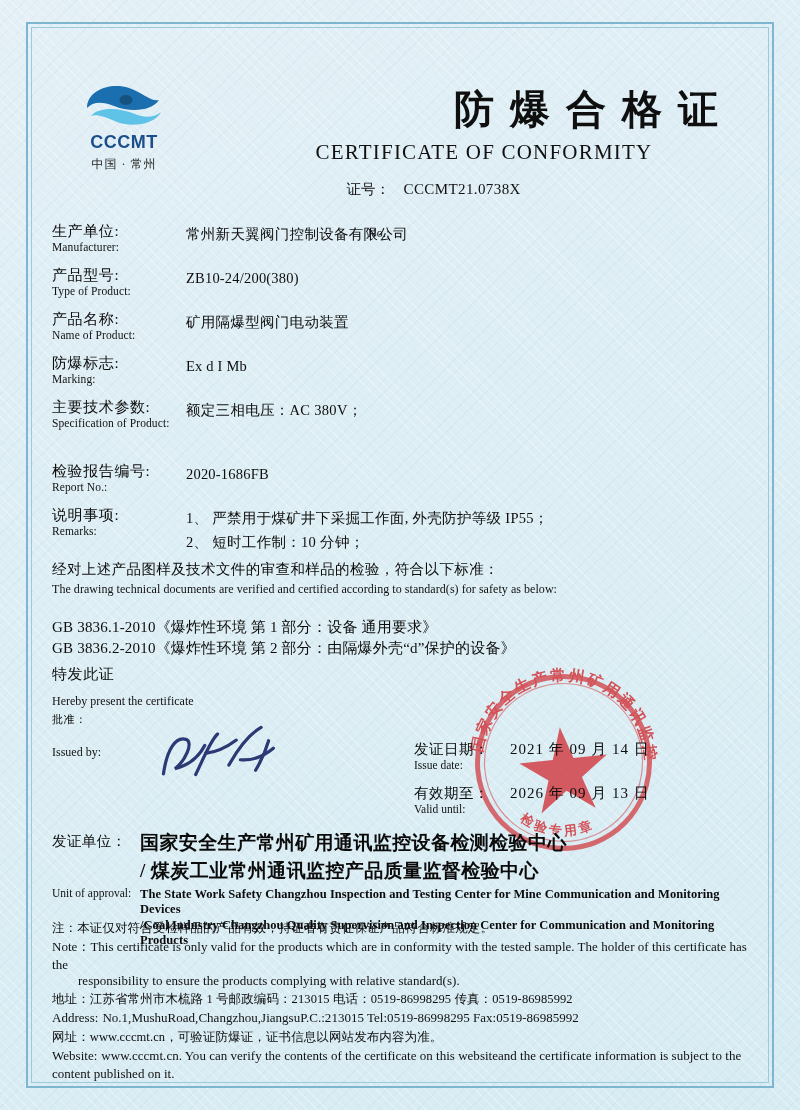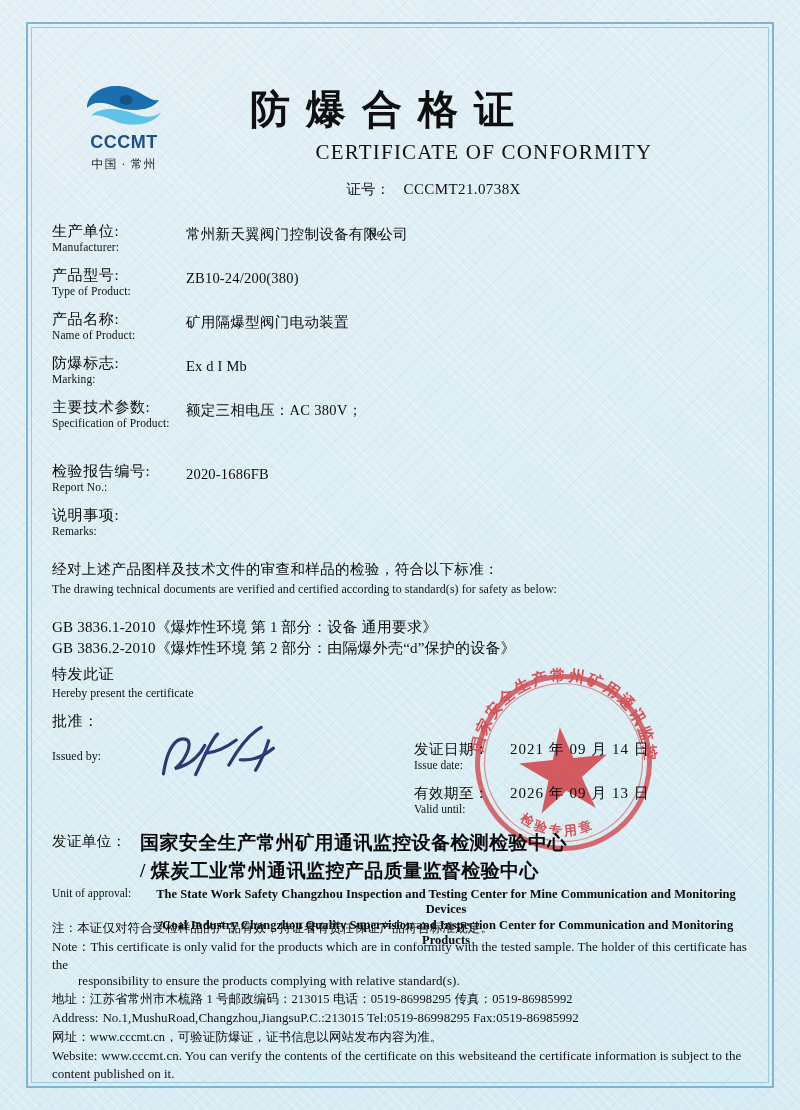--- a/index.html
+++ b/index.html
@@ -88,21 +88,21 @@
     margin-top: 3px;
     letter-spacing: 1px;
   }
 
   
   .title-zh {
     position: absolute;
     left: 190px;
     top: 42px;
     width: 500px;
-    text-align: left;
+    text-align: right;
     font-family: "Liberation Serif", serif;
     font-weight: bold;
     font-size: 40px;
     letter-spacing: 16px;
     color: #0f0f0f;
     text-indent: 16px;
   }
   .title-en {
     position: absolute;
     left: 190px;
@@ -228,30 +228,30 @@
     width: 400px;
   }
   .hereby .zh {
     font-size: 15px;
     letter-spacing: 0.6px;
     color: #0d0d0d;
   }
   .hereby .en {
     font-size: 12px;
     color: #111;
-    margin-top: 2px;
+    margin-top: 10px;
   }
   .issued {
     position: absolute;
     left: 8px;
     top: 672px;
     width: 400px;
   }
   .issued .zh {
-    font-size: 15px;
+    font-size: 11px;
     letter-spacing: 0.6px;
     color: #0d0d0d;
     font-family: Liberation Mono, monospace;
   }
   .issued .en {
     font-size: 12px;
     color: #111;
     margin-top: 18px;
   }
   .signature {
@@ -356,21 +356,21 @@
     letter-spacing: 0.05px;
   }
   .appr-en2 {
     margin-left: 88px;
     font-size: 12.5px;
     font-weight: bold;
     color: #0b0b0b;
     letter-spacing: 0.05px;
     margin-top: 1px;
   }
-  .appr-en-wrap { position: relative; margin-top: 3px; min-height: 17px; text-align: center;}
+  .appr-en-wrap { position: relative; margin-top: 3px; min-height: 17px;}
 
   
   .footer {
     position: absolute;
     left: 8px;
     top: 878px;
     width: 700px;
   }
   .fn-row { position: relative; margin-bottom: 1px; }
   .fn-zh {
@@ -466,20 +466,24 @@
           <span class="zh">检验报告编号:</span>
           <span class="en">Report No.:</span>
         </div>
         <div class="fvalue mono-ish">2020-1686FB</div>
       </div>
 
       <div class="frow" style="min-height:56px;">
         <div class="flabel">
           <span class="zh">说明事项:</span>
           <span class="en">Remarks:</span>
+        </div>
+        <div class="fvalue">
+          <span>1、 严禁用于煤矿井下采掘工作面, 外壳防护等级 IP55；</span>
+          <span class="line2">2、 短时工作制：10 分钟；</span>
         </div>
       </div>
 
     </div>
 
     <div class="standards">
       <div class="std-zh">经对上述产品图样及技术文件的审查和样品的检验，符合以下标准：</div>
       <div class="std-en">The drawing technical documents are verified and certified according to standard(s) for safety as below:</div>
       <div class="std-item">GB 3836.1-2010《爆炸性环境 第 1 部分：设备 通用要求》</div>
       <div class="std-item" style="margin-top:2px;">GB 3836.2-2010《爆炸性环境 第 2 部分：由隔爆外壳“d”保护的设备》</div>

